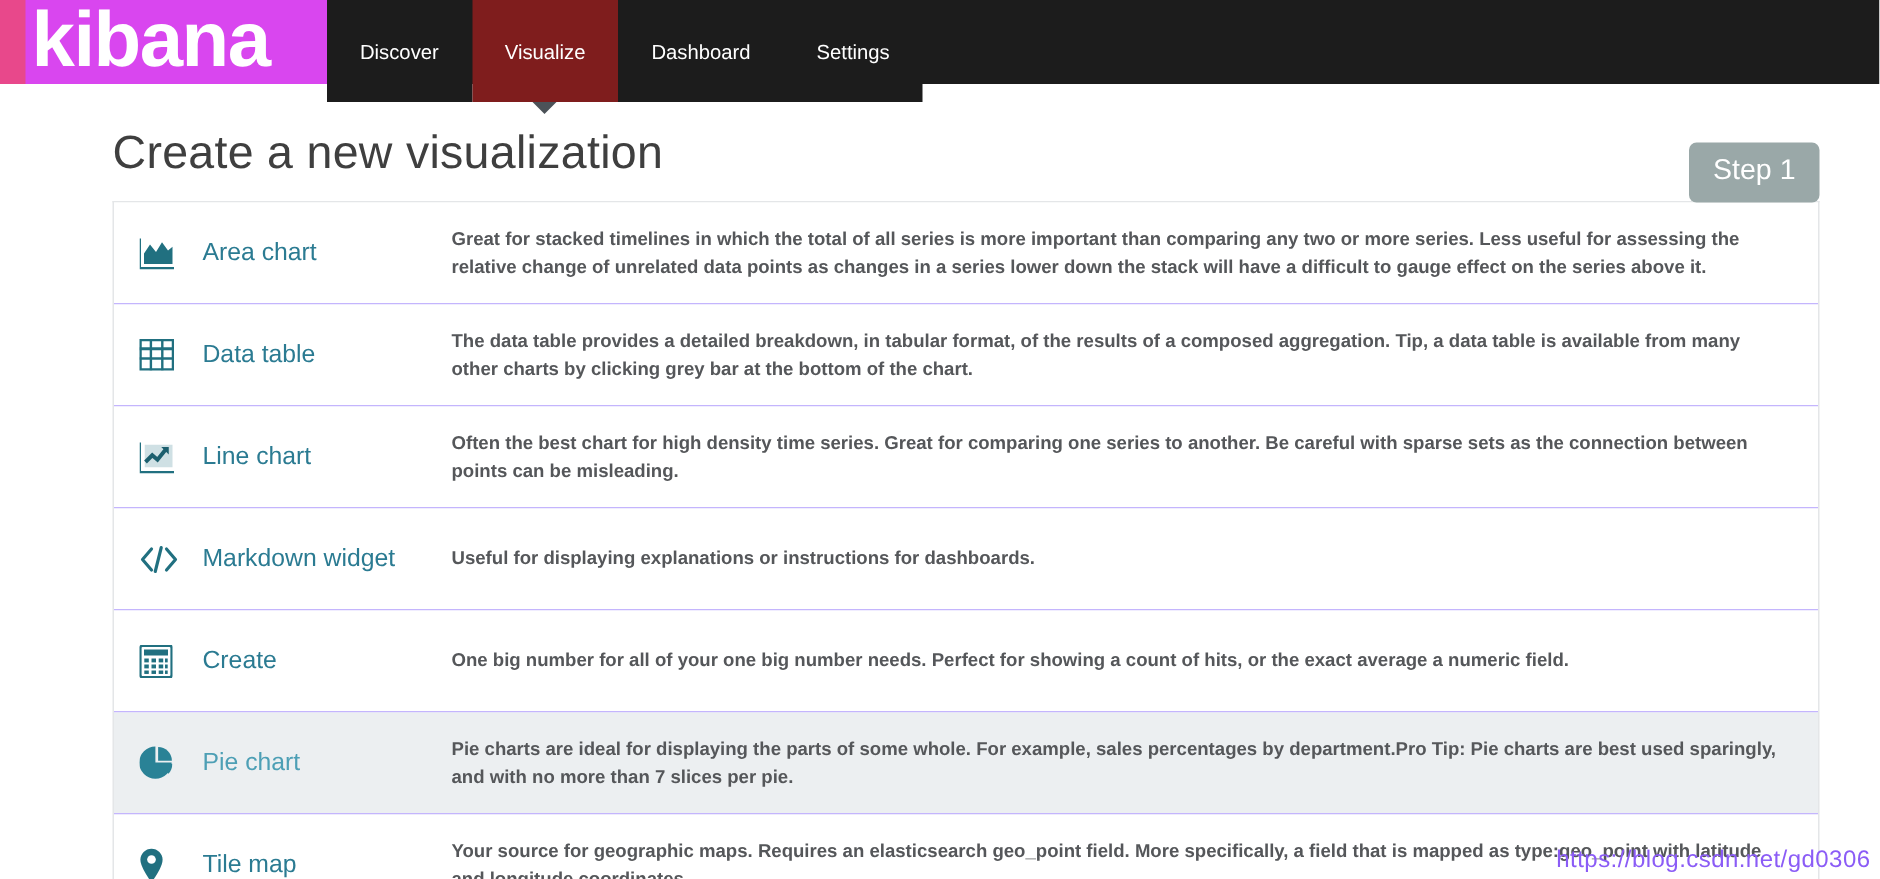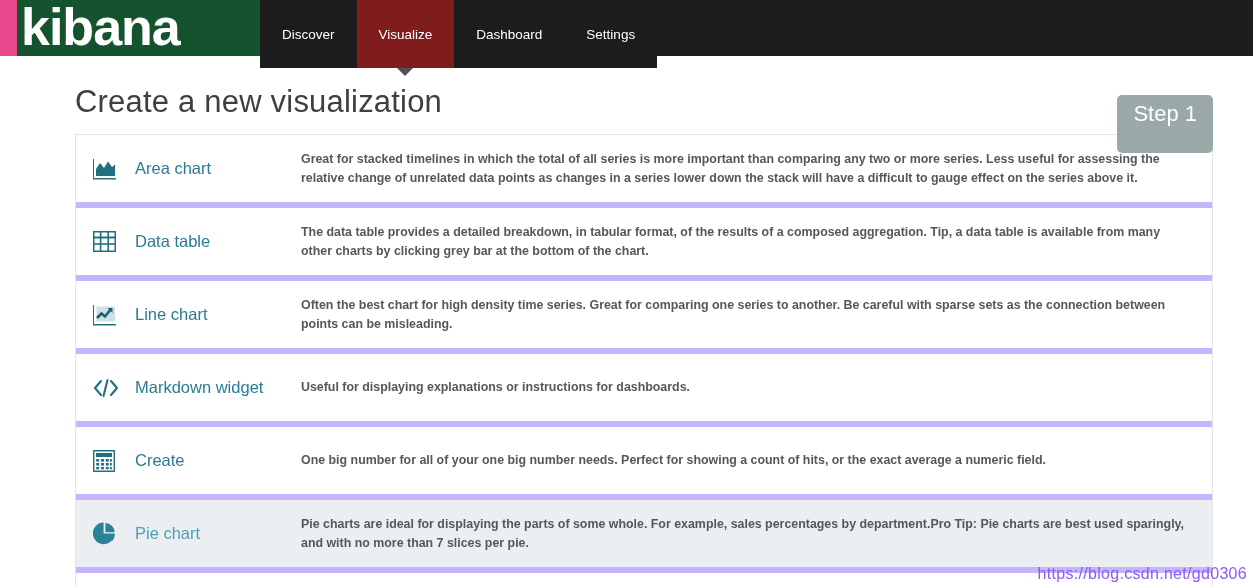--- a/index.html
+++ b/index.html
@@ -22,22 +22,22 @@
     left: 0;
     width: 1253px;
     height: 56px;
     background: #1c1c1c;
     display: flex;
     align-items: stretch;
   }
   .brand {
     display: flex;
     align-items: center;
-    background: #14532d;
-    width: 260px;
+    background: #d946ef;
+    width: 218px;
     height: 56px;
     position: relative;
     overflow: hidden;
   }
   .brand-accent {
     width: 17px;
     height: 56px;
     background: #e8488b;
     flex: 0 0 auto;
   }
@@ -106,39 +106,39 @@
     margin: 0;
     line-height: 36px;
     letter-spacing: 0.2px;
   }
   .step-badge {
     position: absolute;
     right: 0;
     top: 39px;
     background: #9aa8a8;
     color: #ffffff;
-    font-size: 22px;
+    font-size: 19px;
     line-height: 22px;
-    padding: 8px 16px 28px 16px;
+    padding: 8px 16px 10px 16px;
     border-radius: 5px;
     font-weight: normal;
     white-space: nowrap;
   }
 
   
   .viz-table {
     margin: 0 40px 0 75px;
     border: 1px solid #e4e6e8;
     border-bottom: none;
     background: #ffffff;
   }
   .viz-row {
     display: flex;
     align-items: stretch;
-    border-bottom: 6px solid #c4b5fd;
+    border-bottom: 1px solid #c4b5fd;
     min-height: 67px;
     cursor: pointer;
     background: #ffffff;
   }
   .viz-row.hovered {
     background: #eceff1;
   }
   .viz-title-cell {
     width: 213px;
     flex: 0 0 213px;

